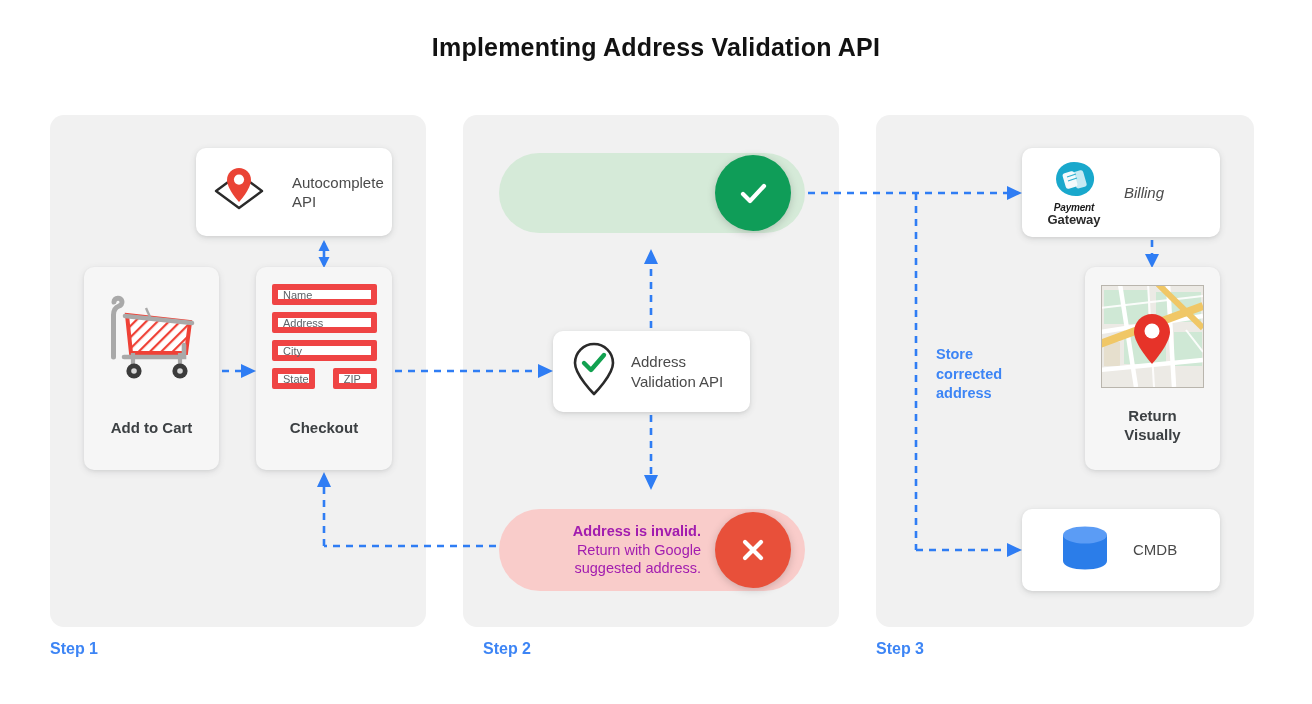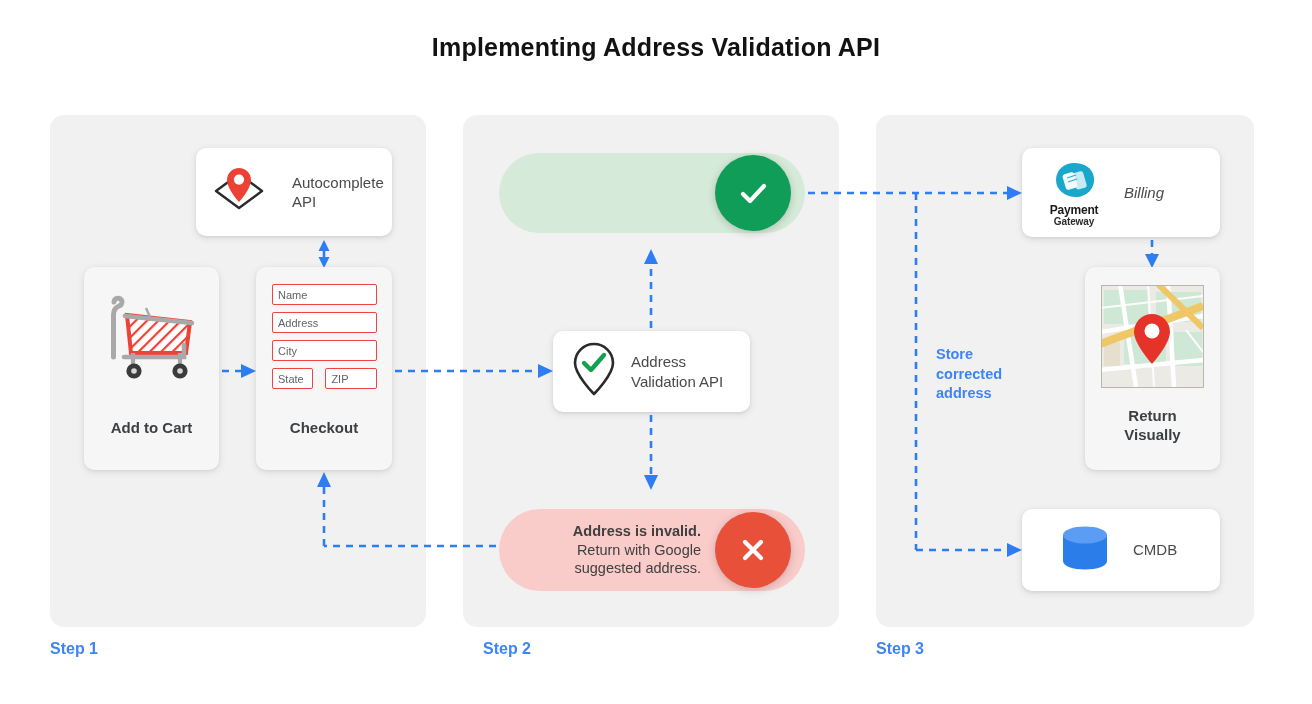--- a/index.html
+++ b/index.html
@@ -58,58 +58,58 @@
   
   #card-cart { left: 84px; top: 267px; width: 135px; height: 203px; }
   #cart-icon-wrap { position: absolute; left: 0; top: 18px; width: 100%; display: flex; justify-content: center; }
   #cart-caption { top: 152px; }
 
   
   #card-checkout { left: 256px; top: 267px; width: 136px; height: 203px; }
   #checkout-caption { top: 152px; }
   .form-fields { position: absolute; left: 16px; top: 17px; width: 105px; }
   .field {
-    height: 21px; border: 1px solid #ef4444; border-radius: 2px;
+    height: 21px; border: 6px solid #ef4444; border-radius: 2px;
     background: #fff; font-size: 11px; color: #5f6368;
     display: flex; align-items: center; padding-left: 5px; margin-bottom: 7px;
   }
-  .field-row { display: flex; gap: 12px; }
+  .field-row { display: flex; gap: 18px; }
   .field-state { width: 44px; margin-bottom: 0; }
   .field-zip { width: 55px; margin-bottom: 0; text-align: center; }
 
   
   .pill {
     position: absolute; border-radius: 60px; display: flex;
     align-items: center; justify-content: flex-end;
   }
   #pill-valid { left: 499px; top: 153px; width: 306px; height: 80px; background: #d5ead8; }
   #pill-invalid { left: 499px; top: 509px; width: 306px; height: 82px; background: #f9ccca; }
   .pill-text { text-align: right; line-height: 1.28; font-size: 14.5px; }
   #pill-valid .pill-text { color: #1b5e31; margin-right: 14px; }
-  #pill-invalid .pill-text { color: #404040; margin-right: 14px; }
+  #pill-invalid .pill-text { color: #a21caf; margin-right: 14px; }
   .pill-text .bold { font-weight: bold; display: block; }
   .pill-badge {
     width: 76px; height: 76px; border-radius: 50%;
     display: flex; align-items: center; justify-content: center;
     margin-right: 14px; flex: 0 0 auto;
     box-shadow: 0 2px 8px rgba(0,0,0,.18);
   }
   #badge-valid { background: #0f9d58; }
   #badge-invalid { background: #e8503a; }
 
   
   #card-validation { left: 553px; top: 331px; width: 197px; height: 81px; padding-left: 16px; }
   #card-validation .card-label { margin-left: 12px; }
 
   
   #card-billing { left: 1022px; top: 148px; width: 198px; height: 89px; padding-left: 16px; }
   #card-billing .card-label { margin-left: 14px; font-style: italic; }
   #logo-payment { width: 72px; position: relative; }
-  #logo-payment .pg-name { font-size: 12px; font-weight: bold; color: #1a1a1a; text-align: center; letter-spacing: -.2px; }
-  #logo-payment .pg-sub { font-size: 10px; font-weight: bold; color: #2b2b2b; text-align: center; letter-spacing: -.1px; margin-top: -1px; }
+  #logo-payment .pg-name { font-size: 10px; font-weight: bold; font-style: italic; color: #1a1a1a; text-align: center; letter-spacing: -.2px; }
+  #logo-payment .pg-sub { font-size: 13px; font-weight: bold; color: #2b2b2b; text-align: center; letter-spacing: -.1px; margin-top: -1px; }
 
   #card-map { left: 1085px; top: 267px; width: 135px; height: 203px; }
   #map-thumb { position: absolute; left: 16px; top: 18px; width: 103px; height: 103px; border: 1px solid #b9b5ad; overflow: hidden; }
   #map-caption { top: 140px; }
 
   #card-cmdb { left: 1022px; top: 509px; width: 198px; height: 82px; padding-left: 35px; }
   #card-cmdb .card-label { margin-left: 20px; }
 
   
   #store-note {

